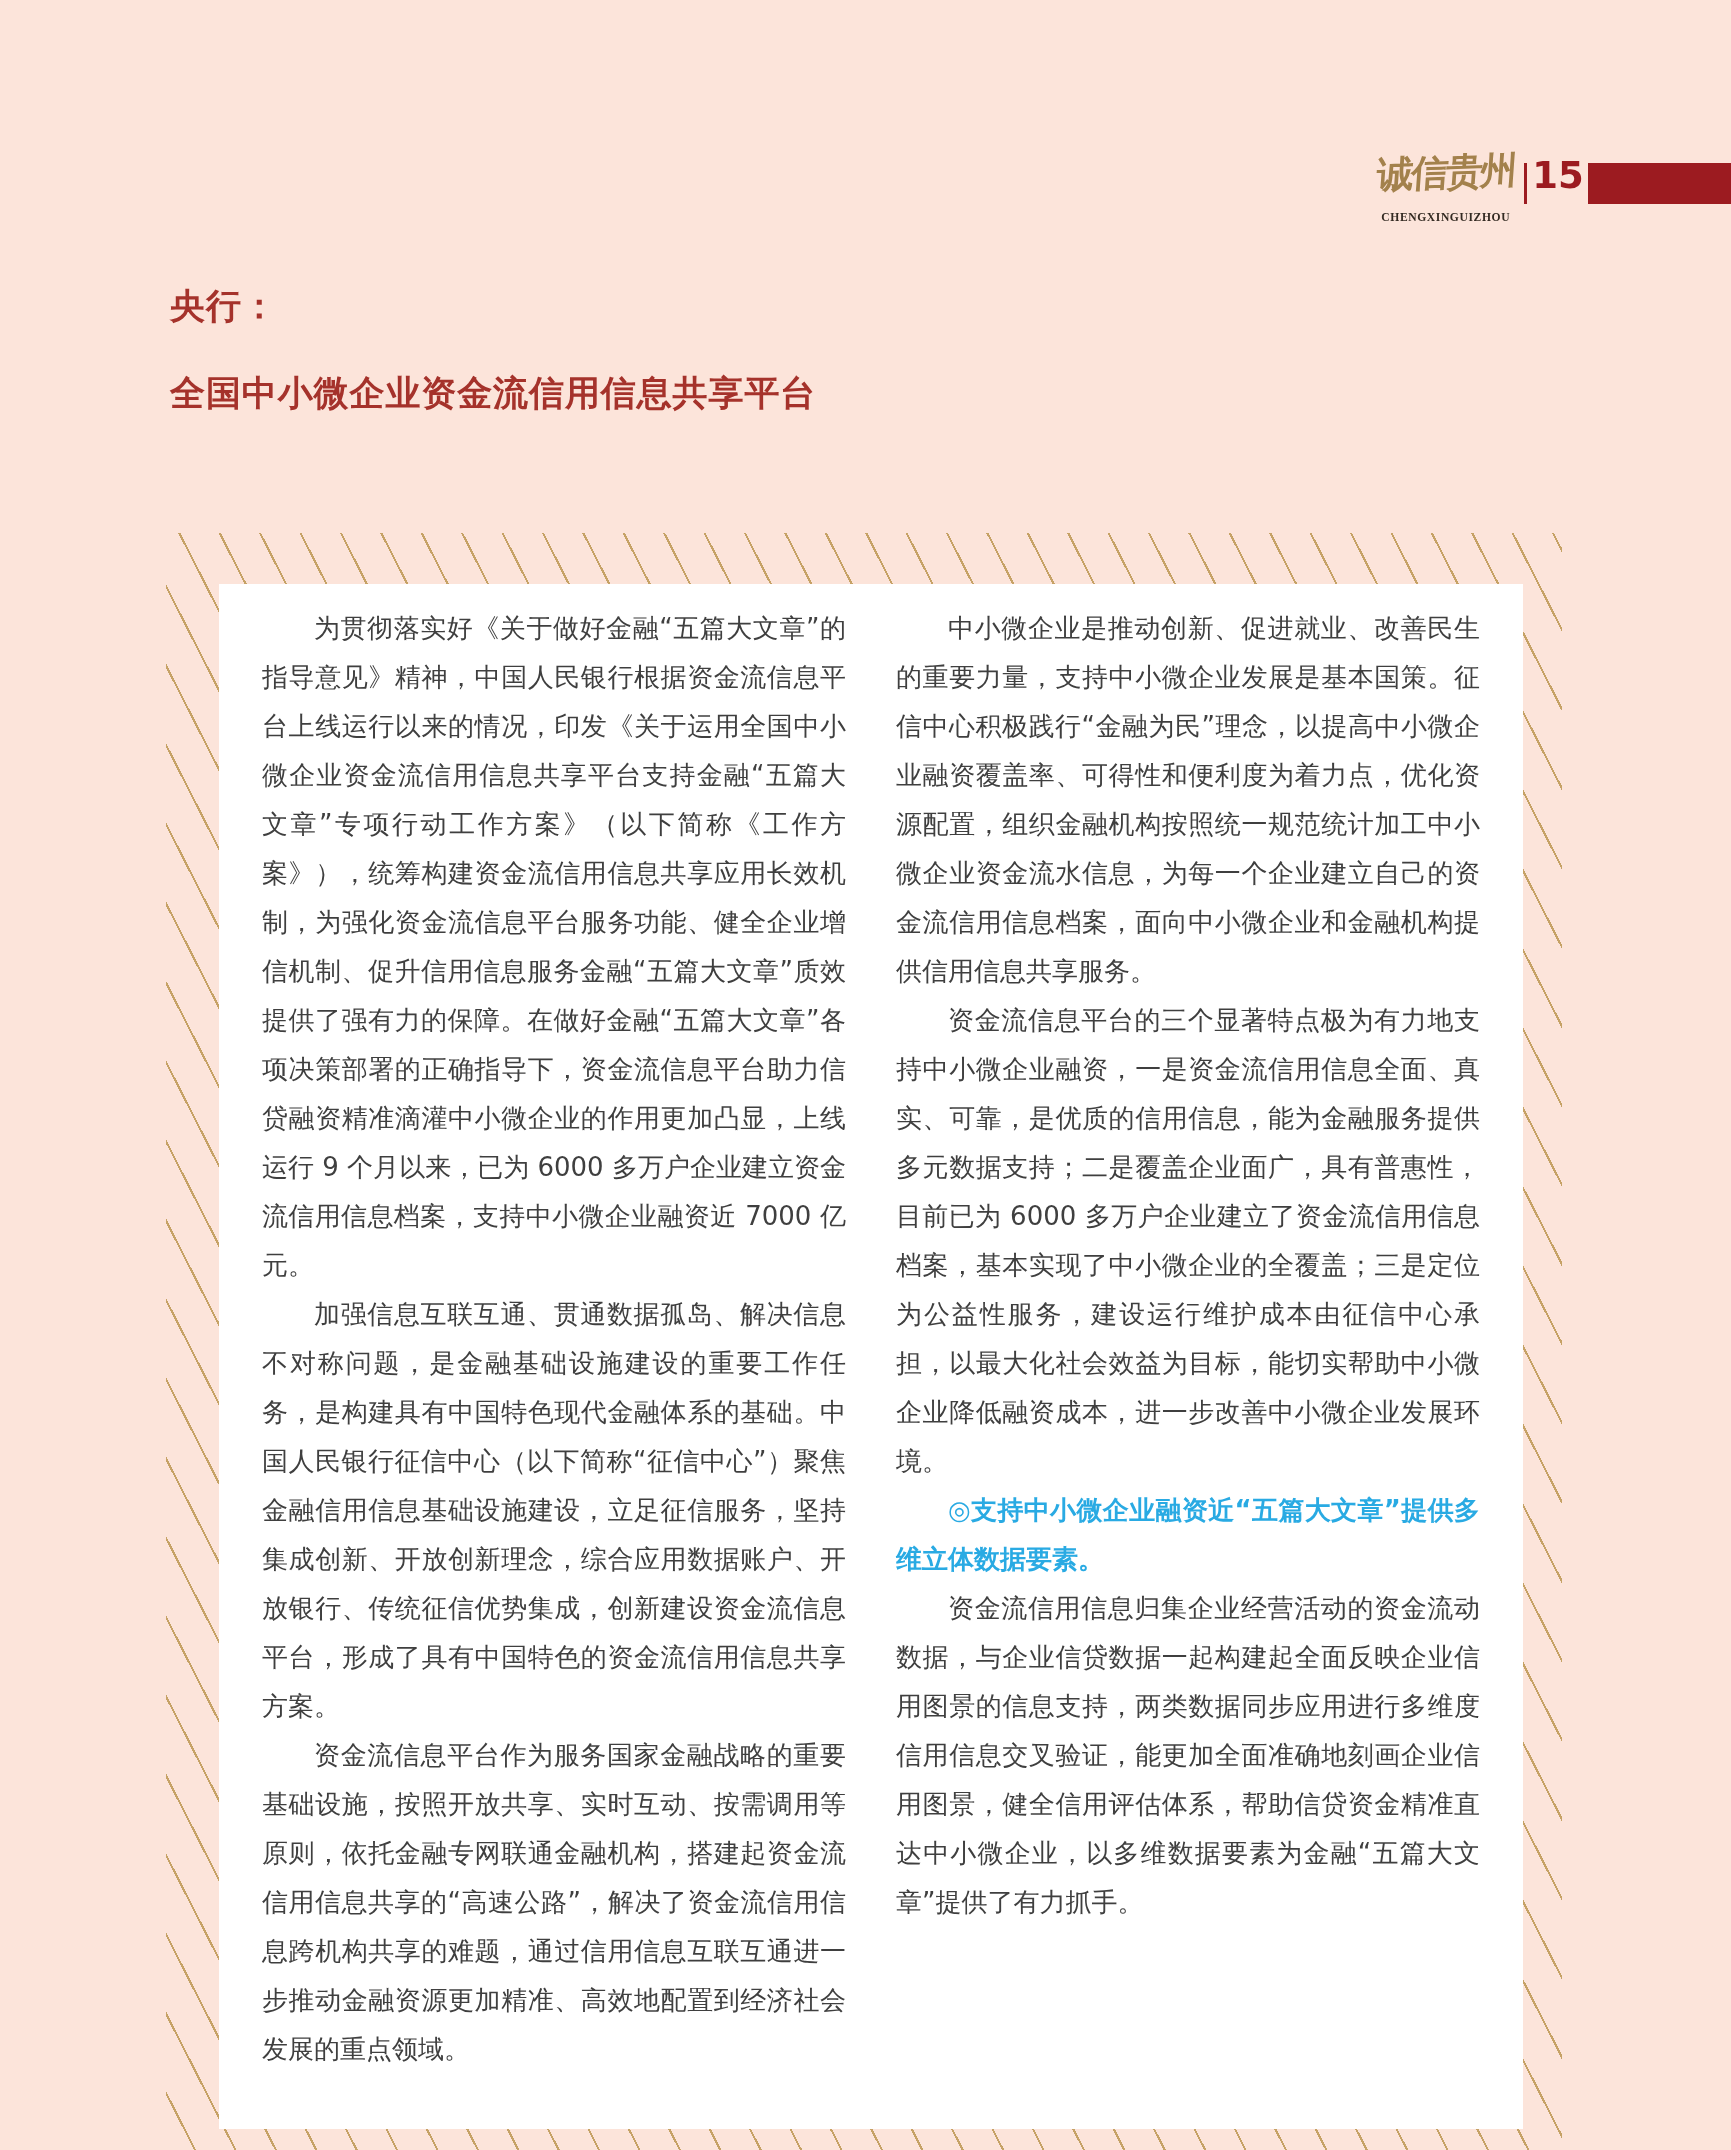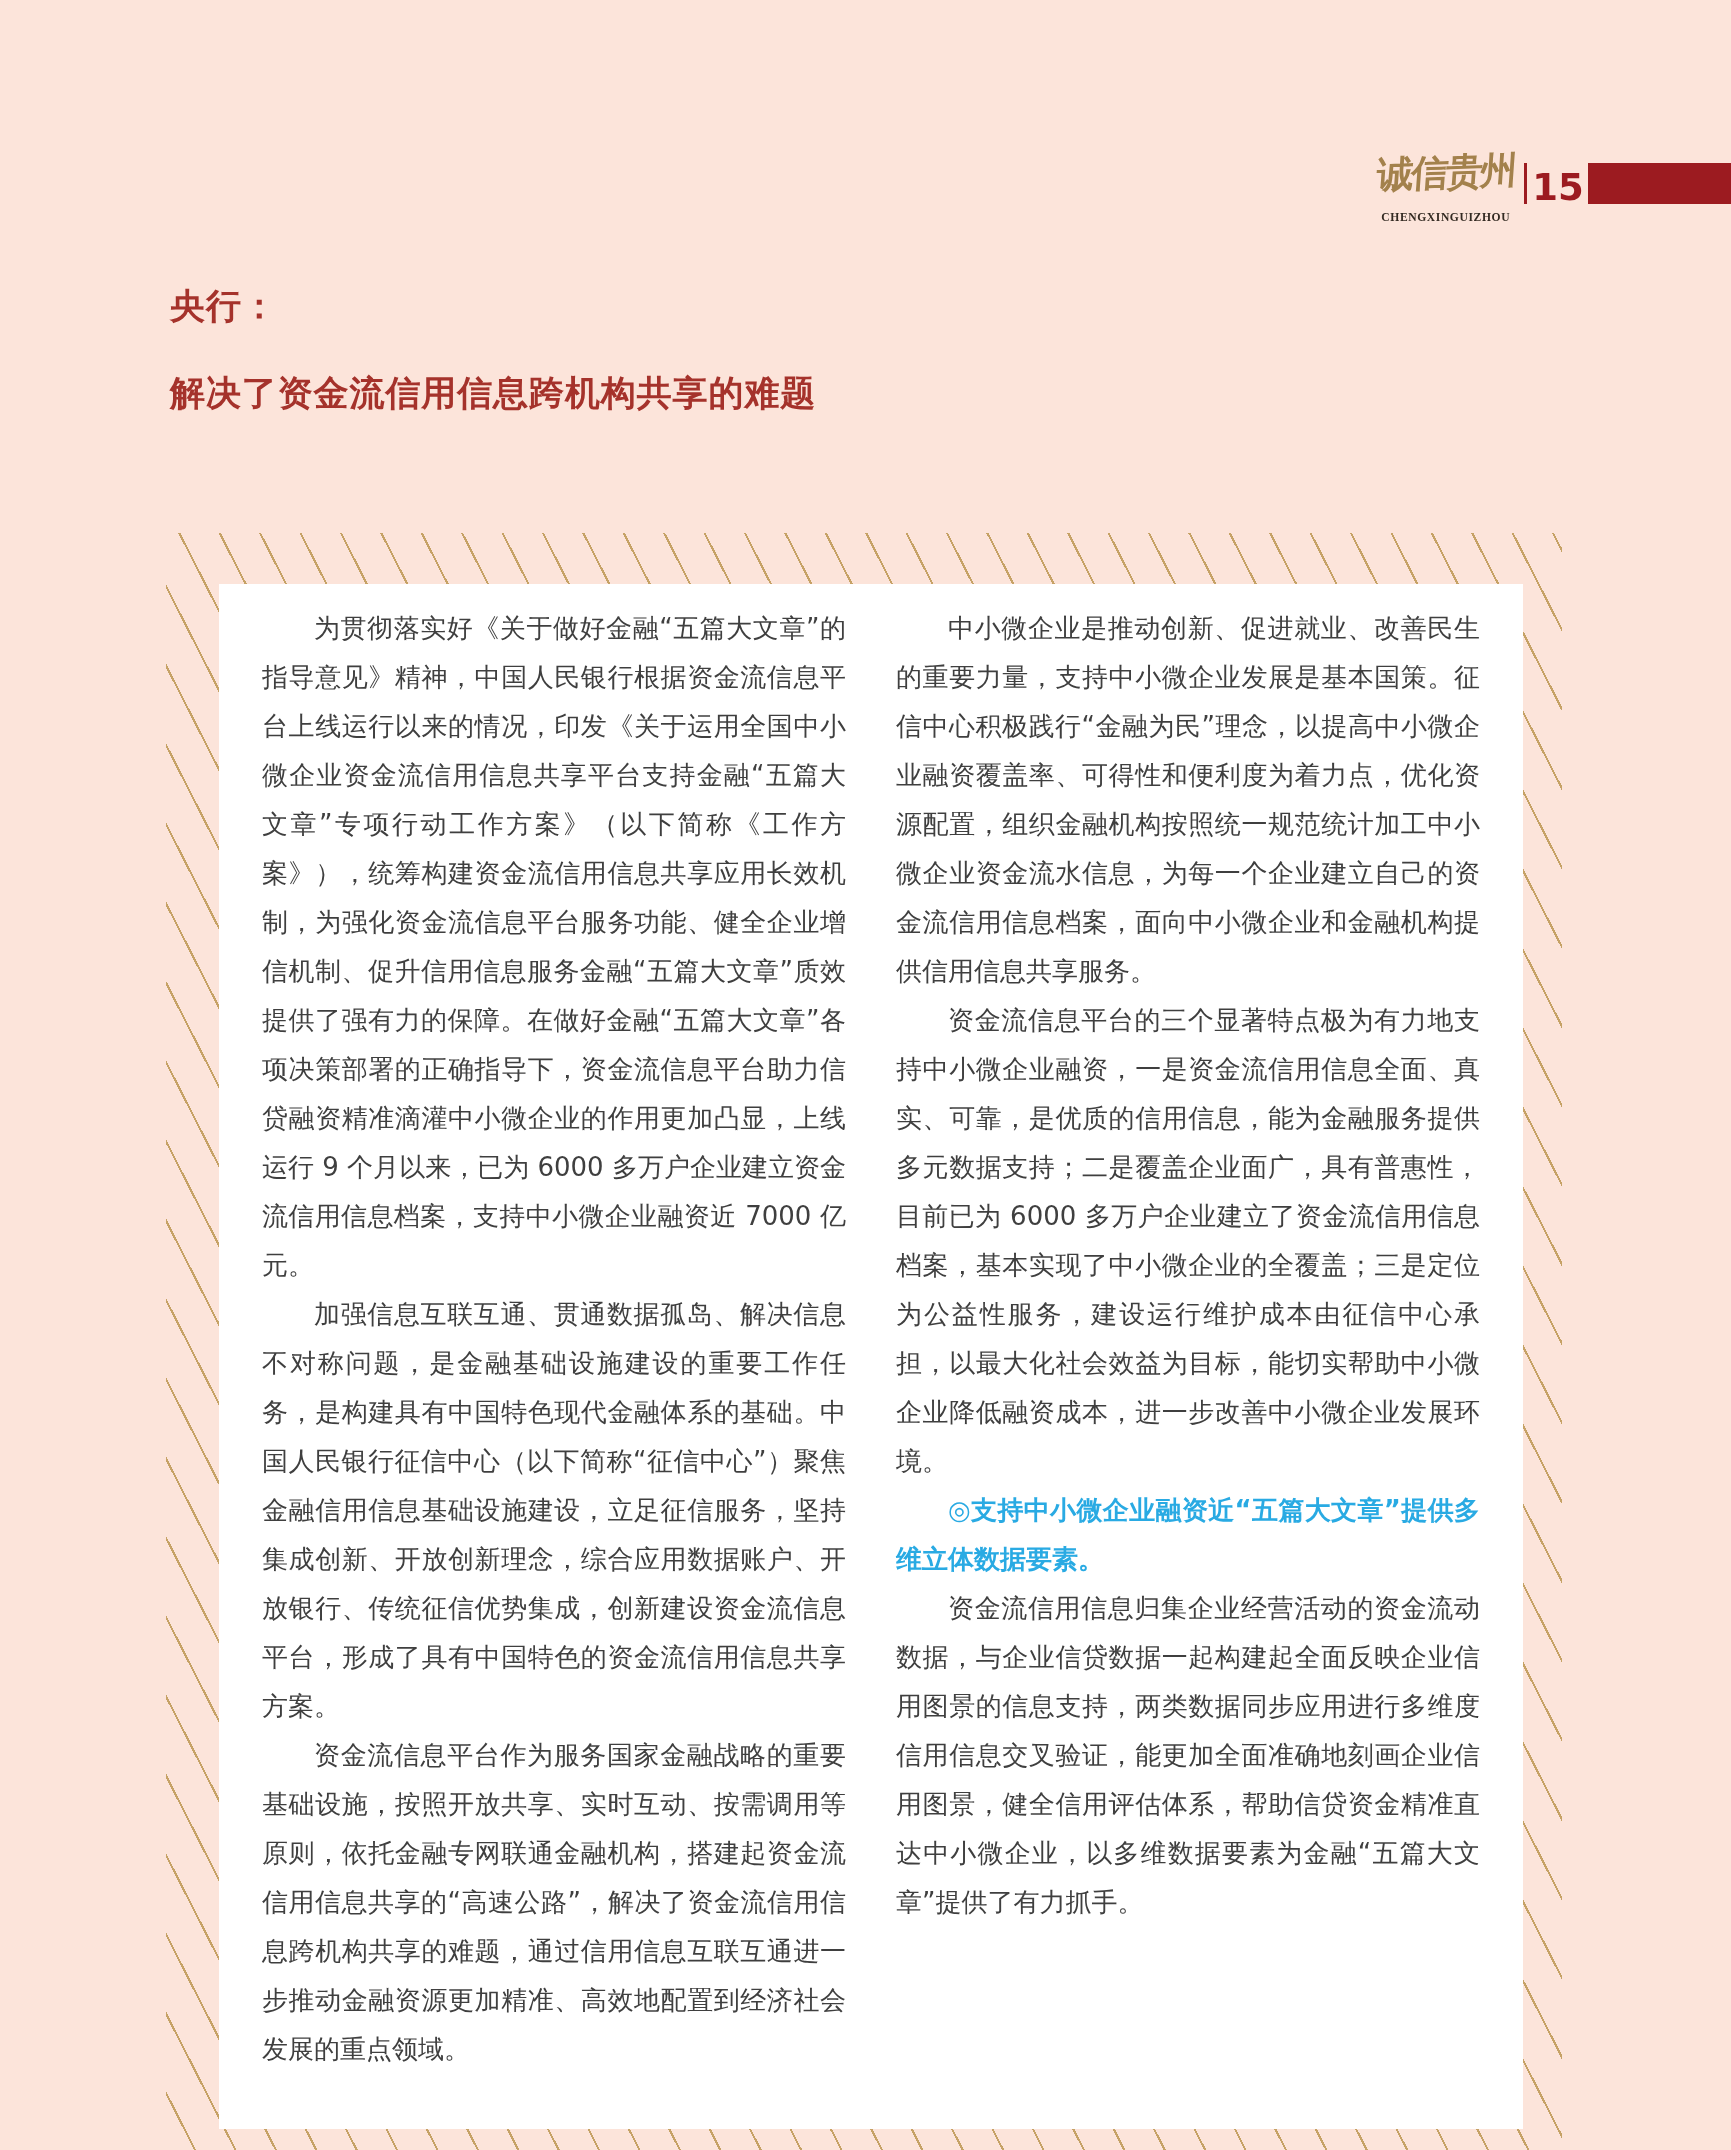--- a/index.html
+++ b/index.html
@@ -49,21 +49,21 @@
   }
   .masthead-divider {
     width: 3px; height: 41px;
     margin-top: 11.6px;
     background: var(--bar-red, #9c1b20);
   }
   .page-number {
     font-size: 37px;
     font-weight: 700;
     line-height: 41px;
-    margin-top: 16px;
+    margin-top: 4px;
     padding: 0 4.3px 0 5.2px;
     color: var(--bar-red, #9c1b20);
   }
   .masthead-bar {
     width: 143px; height: 41px;
     margin-top: 11.6px;
     background: var(--bar-red, #9c1b20);
   }
 
   
@@ -121,21 +121,21 @@
     <div class="brand-calligraphy">诚信贵州</div>
     <div class="brand-latin">CHENGXINGUIZHOU</div>
   </div>
   <div class="masthead-divider"></div>
   <div class="page-number">15</div>
   <div class="masthead-bar"></div>
 </header>
 
 <h1 class="article-title">
   <div>央行：</div>
-  <div>解决了资金流信用信息跨机构共享的难题</div>
+  <div>全国中小微企业资金流信用信息共享平台</div>
 </h1>
 
 <div class="hatch-band"></div>
 
 <section class="sheet">
   <div class="col">
       <p class="body">为贯彻落实好《关于做好金融“五篇大文章”的指导意见》精神，中国人民银行根据资金流信息平台上线运行以来的情况，印发《关于运用全国中小微企业资金流信用信息共享平台支持金融“五篇大文章”专项行动工作方案》（以下简称《工作方案》），统筹构建资金流信用信息共享应用长效机制，为强化资金流信息平台服务功能、健全企业增信机制、促升信用信息服务金融“五篇大文章”质效提供了强有力的保障。在做好金融“五篇大文章”各项决策部署的正确指导下，资金流信息平台助力信贷融资精准滴灌中小微企业的作用更加凸显，上线运行 9 个月以来，已为 6000 多万户企业建立资金流信用信息档案，支持中小微企业融资近 7000 亿元。</p>
       <p class="body">加强信息互联互通、贯通数据孤岛、解决信息不对称问题，是金融基础设施建设的重要工作任务，是构建具有中国特色现代金融体系的基础。中国人民银行征信中心（以下简称“征信中心”）聚焦金融信用信息基础设施建设，立足征信服务，坚持集成创新、开放创新理念，综合应用数据账户、开放银行、传统征信优势集成，创新建设资金流信息平台，形成了具有中国特色的资金流信用信息共享方案。</p>
       <p class="body">资金流信息平台作为服务国家金融战略的重要基础设施，按照开放共享、实时互动、按需调用等原则，依托金融专网联通金融机构，搭建起资金流信用信息共享的“高速公路”，解决了资金流信用信息跨机构共享的难题，通过信用信息互联互通进一步推动金融资源更加精准、高效地配置到经济社会发展的重点领域。</p>
     </div>

